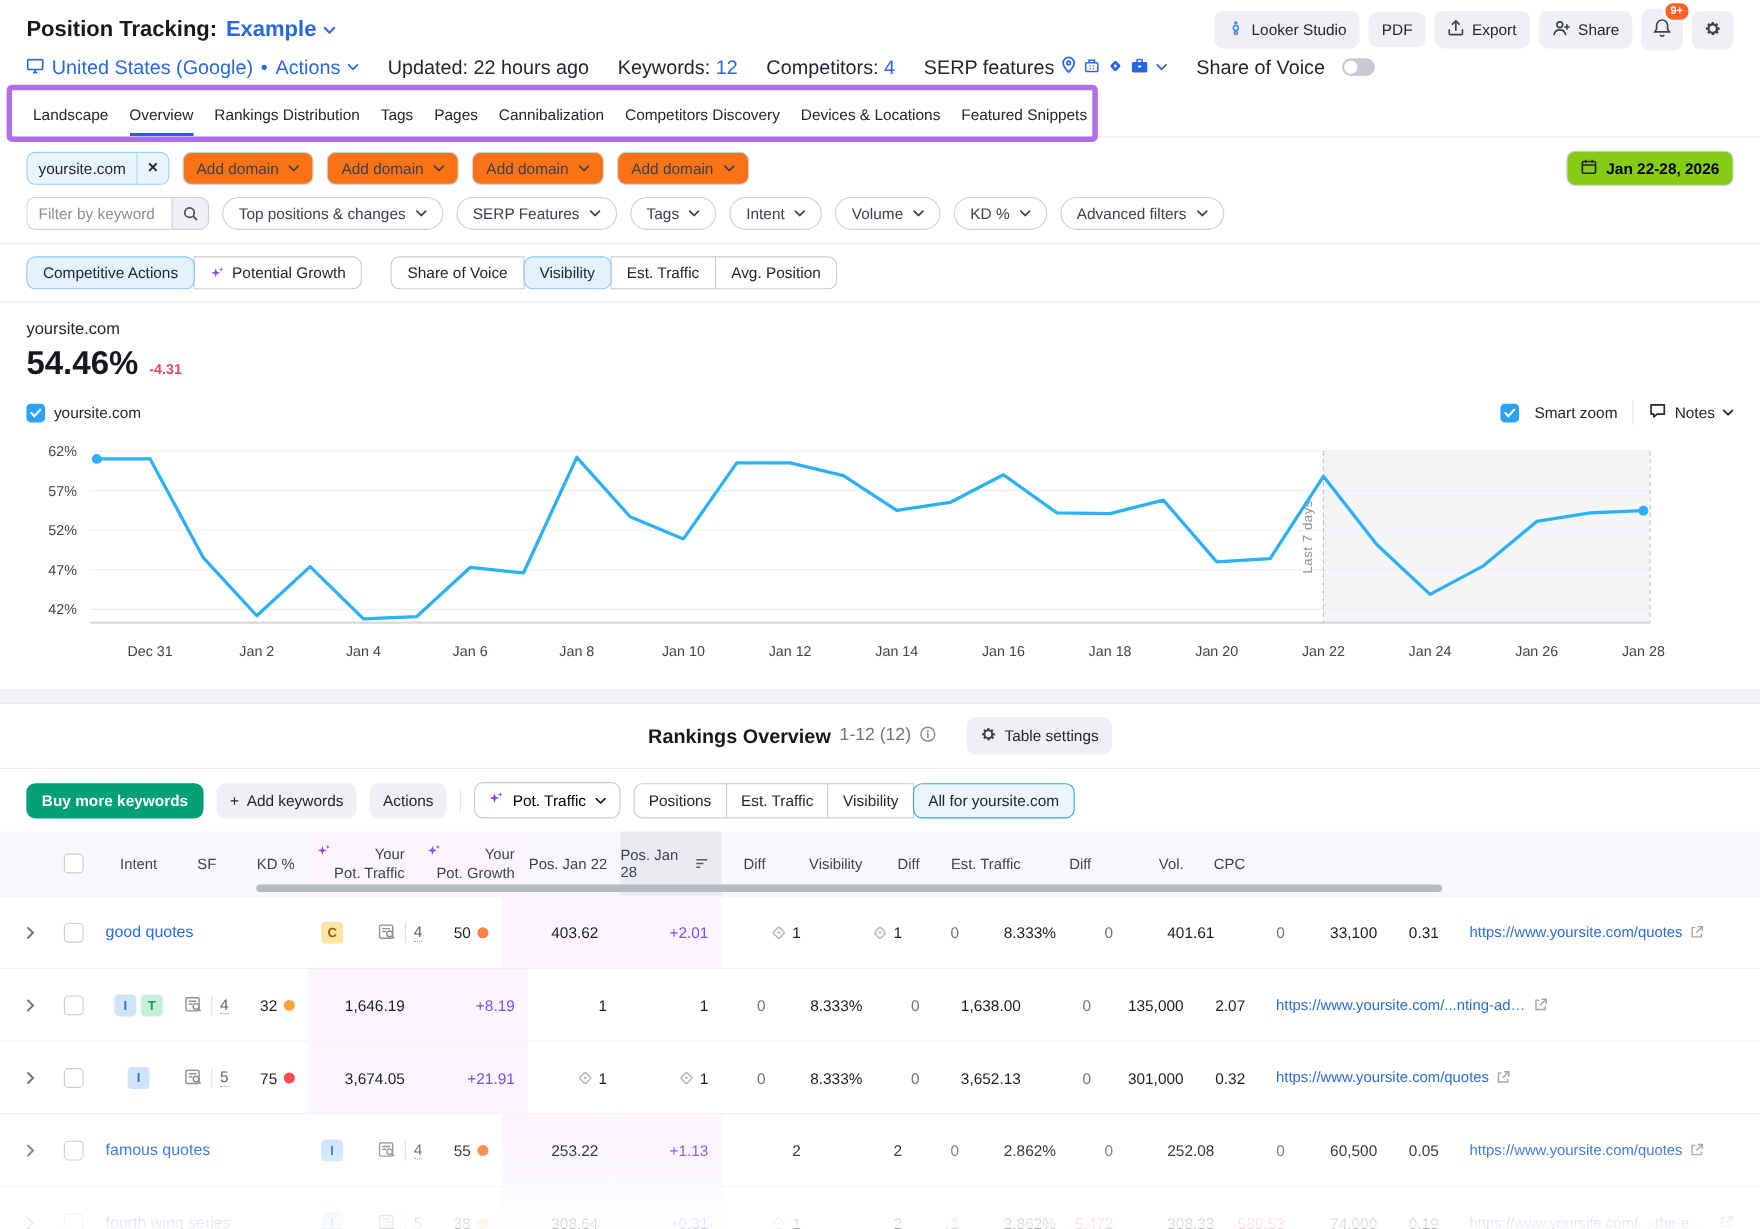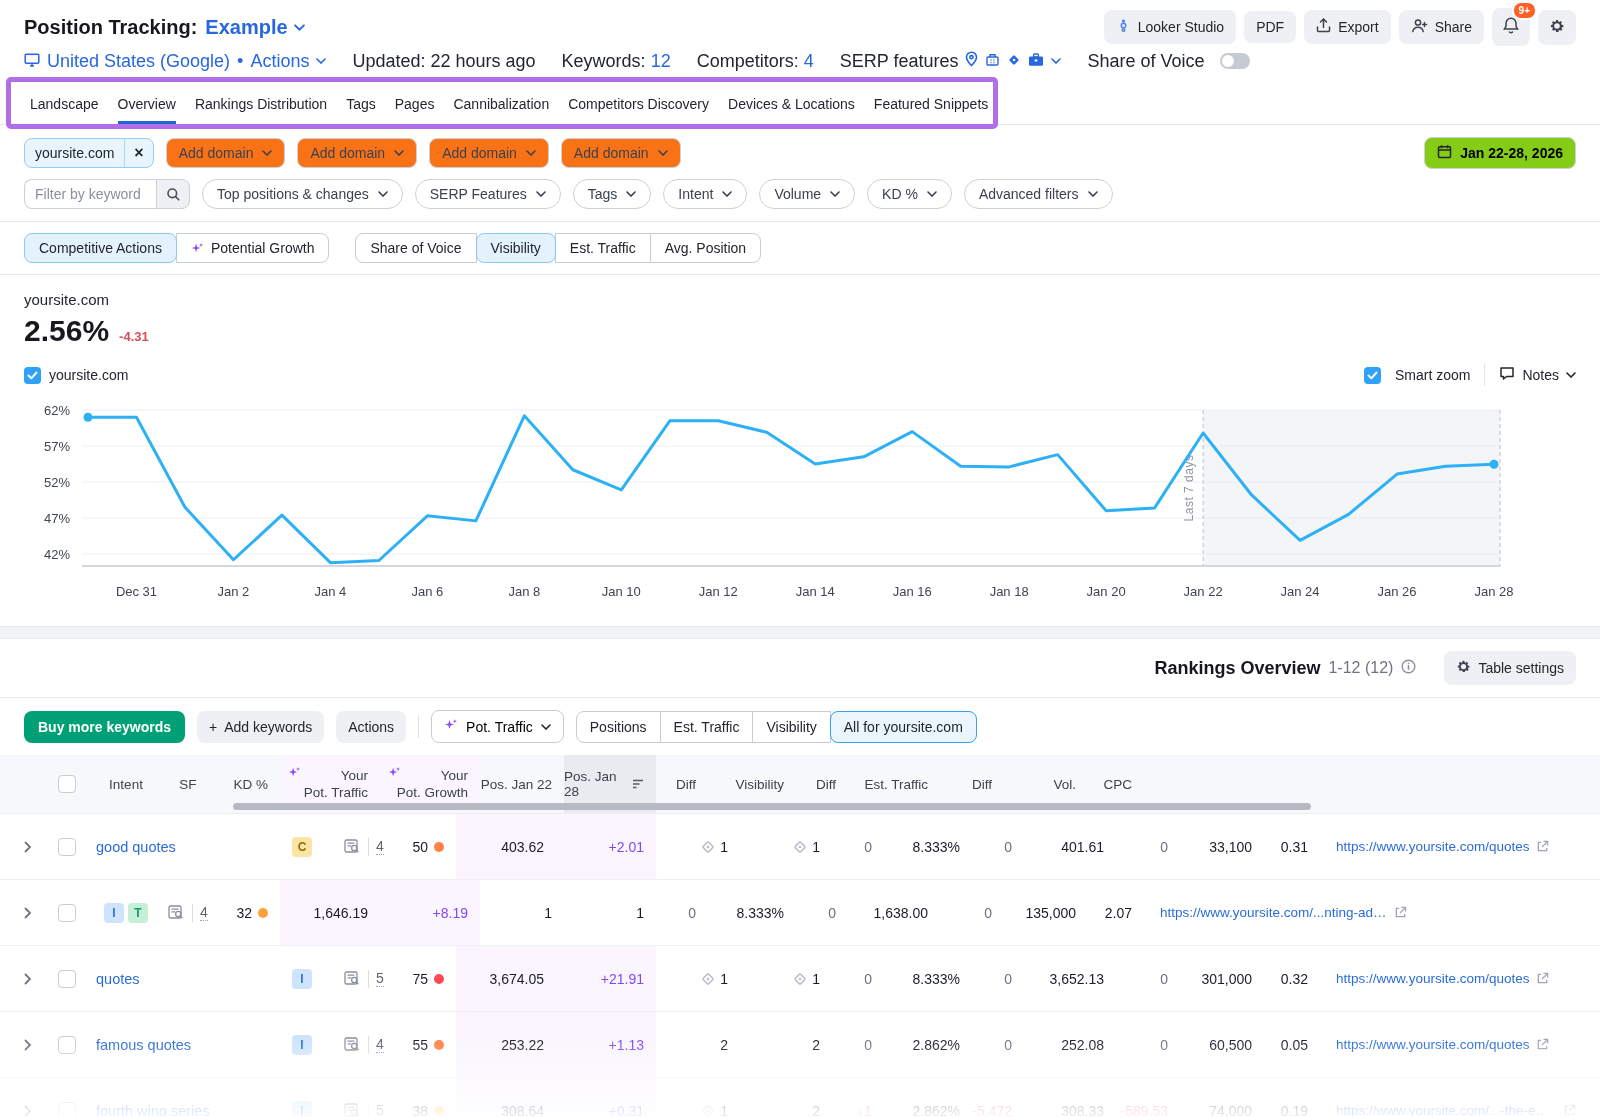--- a/index.html
+++ b/index.html
@@ -72,21 +72,21 @@
   .legendrow { display:flex; justify-content:space-between; align-items:center; margin-top:16px; }
   .cb-on { width:17px; height:17px; border-radius:4px; background:#2ea1f8; display:inline-flex; align-items:center; justify-content:center; cursor:pointer; }
   .legend-l { display:flex; align-items:center; gap:8px; font-size:14px; }
   .legend-r { display:flex; align-items:center; gap:14px; font-size:14px; }
   .vsep { width:1px; height:22px; background:#e0e2e8; }
   .noteslink { display:inline-flex; align-items:center; gap:7px; cursor:pointer; }
   #chartbox { margin-top:10px; }
 
   
   .band { height:13px; background:#f2f3f7; border-top:1px solid #e8eaee; border-bottom:1px solid #e8eaee; margin-top:14px; }
-  .rankhead { display:flex; justify-content:flex-end; align-items:center; padding:12px 24px; border-bottom:1px solid #e8eaee;gap:28px; }
+  .rankhead { display:flex; justify-content:center; align-items:center; padding:12px 24px; border-bottom:1px solid #e8eaee;gap:28px; }
   .rtitle { font-size:18px; font-weight:700; color:#16181d; display:flex; align-items:center; gap:8px; }
   .rrange { font-size:16px; font-weight:400; color:#6f7380; }
   .toolbar { display:flex; align-items:center; gap:12px; padding:12px 24px; }
   .btn-green { background:#00a076; color:#fff; border:none; border-radius:8px; padding:8px 14px; font-size:14px; font-weight:700; cursor:pointer; font-family:inherit; }
   .btn-white { background:#fff; border:1px solid #c7cbd3; border-radius:8px; padding:7px 12px; font-size:14px;
     display:inline-flex; gap:8px; align-items:center; cursor:pointer; font-family:inherit; }
   .viewtabs { display:inline-flex; }
   .viewtabs .sitem { border:1px solid #c7cbd3; background:#fff; padding:7px 13px; font-size:14px; margin-left:-1px; cursor:pointer; }
   .viewtabs .sitem:first-child { border-radius:8px 0 0 8px; margin-left:0; }
   .viewtabs .sitem:last-child { border-radius:0 8px 8px 0; }
@@ -362,21 +362,21 @@
       </div>
       <div class="sitem">
         <span>Avg. Position</span>
       </div>
     </div>
 </div>
 
 <div class="chartwrap">
   <div class="cdomain">yoursite.com</div>
   <div class="cvalrow">
-    <span class="cval">2.56%</span>
+    <span class="cval">54.46%</span>
     <span class="cdiff">-4.31</span>
   </div>
   <div class="legendrow">
     <div class="legend-l">
       <span class="cb-on">
           <svg width="11" height="9" viewBox="0 0 11 9" fill="none" stroke="#fff" stroke-width="2" stroke-linecap="round" stroke-linejoin="round">
             <path d="M1.5 4.5l2.8 2.8L9.5 1.5"></path>
           </svg>
         </span>
       <span>yoursite.com</span>
@@ -711,23 +711,20 @@
     </div>
     <div class="trow">
       <div class="tcell c-exp">
         <svg width="8" height="12" viewBox="0 0 8 12" fill="none" stroke="#6f7480" stroke-width="1.8" stroke-linecap="round">
           <path d="M1.5 1.5L6 6l-4.5 4.5"></path>
         </svg>
       </div>
       <div class="tcell c-chk">
         <div class="cb-off"></div>
       </div>
-      <div class="tcell c-kw">
-        <a class="link">quotes</a>
-      </div>
       <div class="tcell c-int">
         <span class="badge-int b-i">I</span>
       </div>
       <div class="tcell c-sf">
         <span class="sfwrap">
           <svg width="17" height="15" viewBox="0 0 17 15" fill="none" stroke="#8a8f9b" stroke-width="1.3">
             <rect x="1" y="1" width="12" height="12" rx="1.5"></rect>
             <path d="M3.5 4.2h7M3.5 6.8h3.5"></path>
             <circle cx="10.2" cy="9" r="2.6"></circle>
             <path d="M12.2 11l2.2 2.2"></path>

